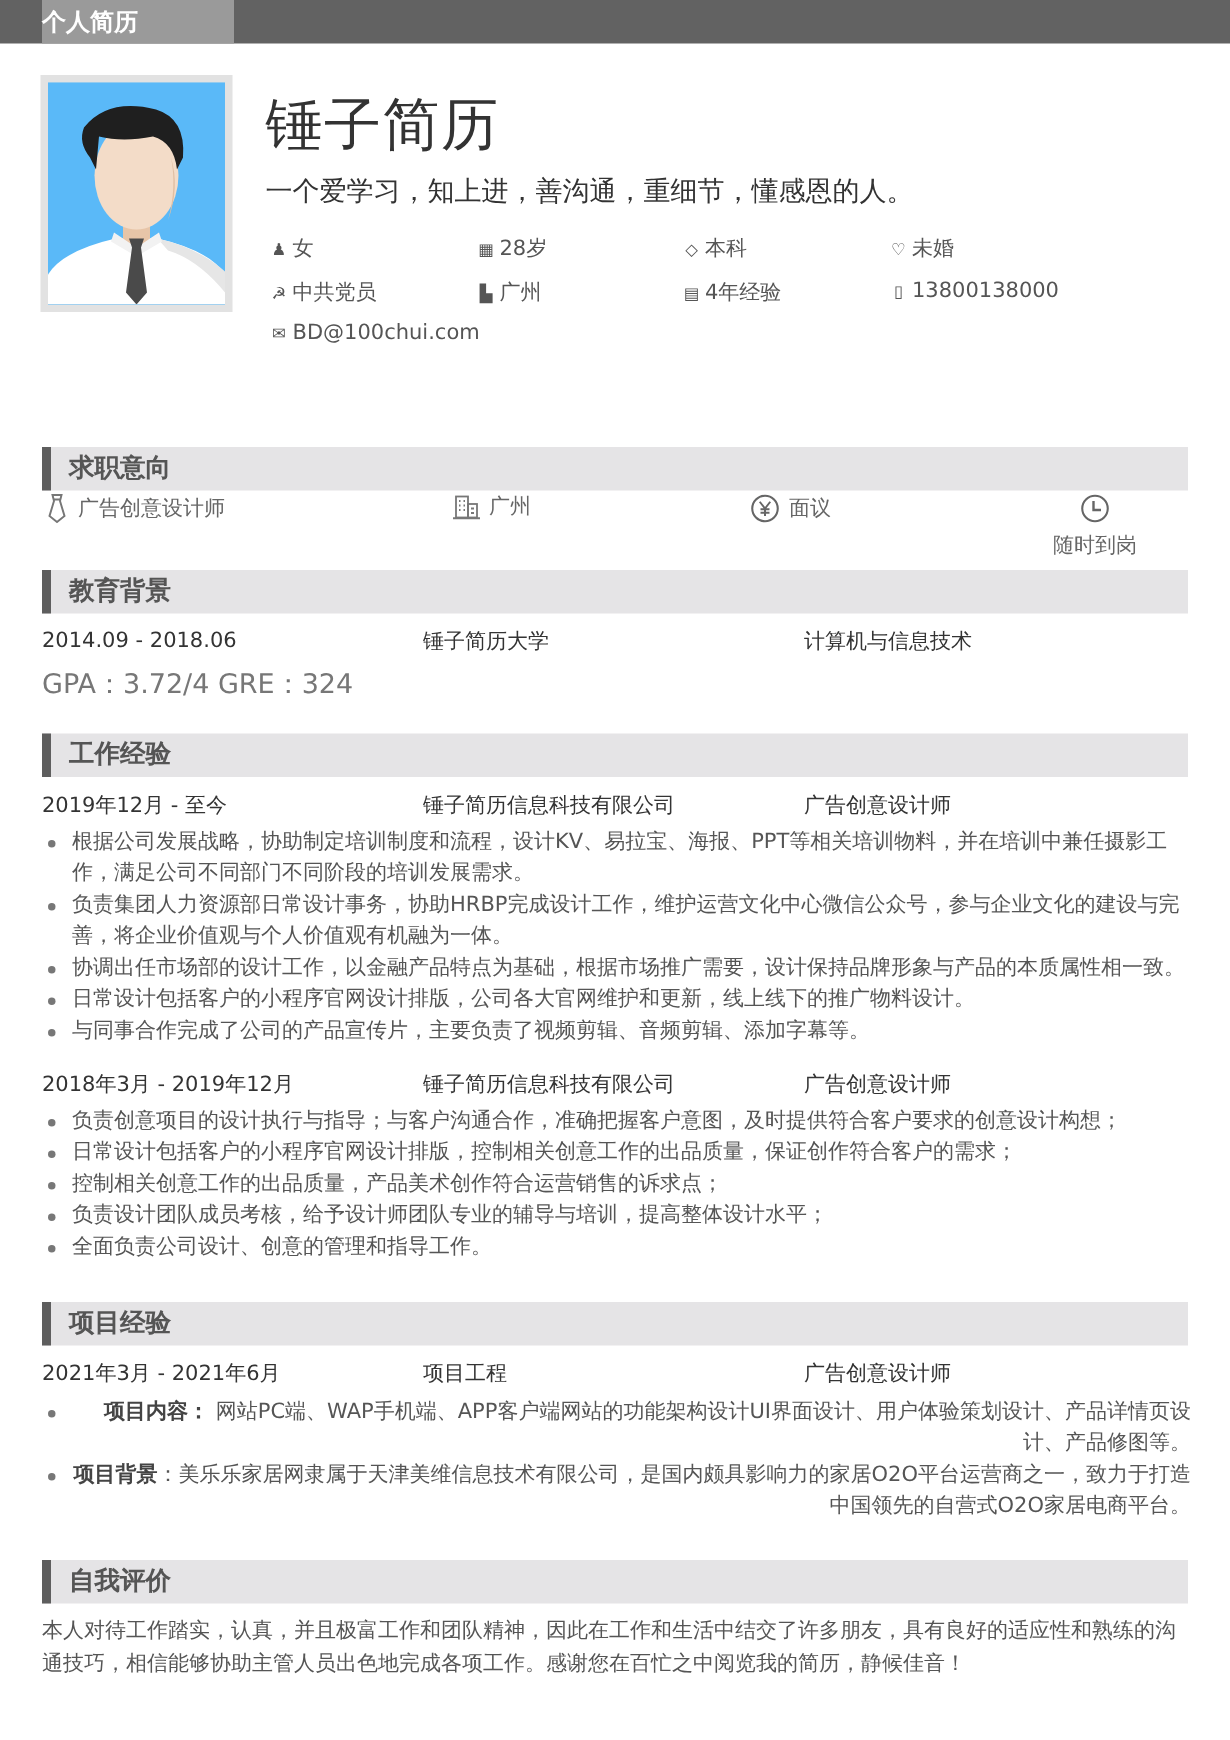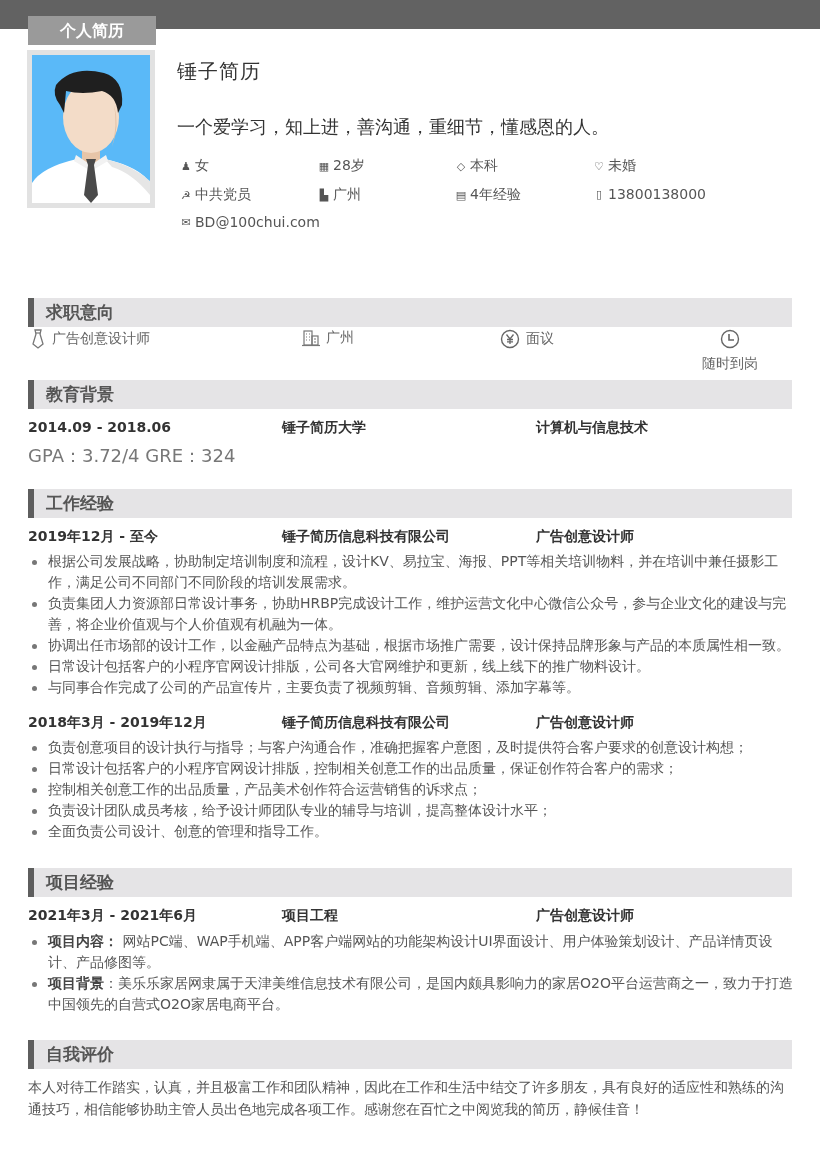--- a/index.html
+++ b/index.html
@@ -1,37 +1,37 @@
 <!DOCTYPE html>
 <html><head>
 <meta charset="utf-8">
 <style>
   * { margin: 0; padding: 0; box-sizing: border-box; }
   html, body { width: 820px; height: 1160px; background: #fff; overflow: hidden; }
   body { font-family: "DejaVu Sans", "Liberation Sans", sans-serif; color: #444; position: relative; }
 
   .topbar { position: absolute; left: 0; top: 0; width: 820px; height: 29px; background: #626262; }
-  .topbar .tab { position: absolute; left: 28px; top: 16px; width: 128px; height: 29px; background: #9a9a9a; color: #fff; font-size: 16px; font-weight: bold; line-height: 29px; text-align: center; }
+  .topbar .tab { position: absolute; left: 28px; top: 0; width: 128px; height: 29px; background: #9a9a9a; color: #fff; font-size: 16px; font-weight: bold; line-height: 29px; text-align: left; }
 
   .photo { position: absolute; left: 27px; top: 50px; width: 128px; height: 158px; background: #e2e2e2; padding: 5px; }
   .photo .inner { width: 118px; height: 148px; background: #5ab9f8; position: relative; overflow: hidden; }
 
-  .name { position: absolute; left: 177px; top: 58px; font-size: 20px; color: #333; letter-spacing: 1px; }
+  .name { position: absolute; left: 177px; top: 58px; font-size: 38px; color: #333; letter-spacing: 1px; }
   .motto { position: absolute; left: 177px; top: 115px; font-size: 18px; color: #333; }
 
   .info { position: absolute; font-size: 14px; color: #555; display: flex; align-items: center; gap: 2px; }
   .info .ic { font-size: 11px; color: #555; width: 14px; display: inline-block; text-align: center; }
 
   .section-head { position: absolute; left: 28px; width: 764px; height: 29px; background: #e5e4e6; border-left: 6px solid #5e5e5e; }
   .section-head span { position: absolute; left: 12px; top: 0; line-height: 29px; font-size: 17px; font-weight: bold; color: #555; }
 
   .intent { position: absolute; top: 329px; font-size: 14px; color: #666; display: flex; align-items: center; gap: 6px; }
   .intent svg { display: block; }
 
-  .row3 { position: absolute; left: 28px; width: 764px; font-size: 14px; font-weight: bold; color: #333; height: 20px; }
+  .row3 { position: absolute; left: 28px; width: 764px; font-size: 14px; font-weight: normal; color: #333; height: 20px; }
   .row3 .c1 { position: absolute; left: 0; }
   .row3 .c2 { position: absolute; left: 254px; }
   .row3 .c3 { position: absolute; left: 508px; }
 
   .plain { position: absolute; left: 28px; font-size: 18px; color: #777; }
 
   ul.bul { position: absolute; left: 28px; width: 766px; list-style: none; font-size: 14px; color: #555; line-height: 21px; }
   ul.bul li { position: relative; padding-left: 20px; }
   ul.bul li::before { content: ""; position: absolute; left: 4px; top: 9px; width: 5px; height: 5px; border-radius: 50%; background: #777; }
   ul.bul li b { color: #444; }
@@ -175,21 +175,21 @@
 </ul>
 
 <div class="section-head" style="top:868px;">
   <span>项目经验</span>
 </div>
 <div class="row3" style="top:907px;">
   <span class="c1">2021年3月 - 2021年6月</span>
   <span class="c2">项目工程</span>
   <span class="c3">广告创意设计师</span>
 </div>
-<ul class="bul" style="top:931px;">
+<ul class="bul" style="top:931px;text-align:right;">
   <li><b>项目内容：</b><span> 网站PC端、WAP手机端、APP客户端网站的功能架构设计UI界面设计、用户体验策划设计、产品详情页设计、产品修图等。</span></li>
   <li><b>项目背景</b><span>：美乐乐家居网隶属于天津美维信息技术有限公司，是国内颇具影响力的家居O2O平台运营商之一，致力于打造中国领先的自营式O2O家居电商平台。</span></li>
 </ul>
 
 <div class="section-head" style="top:1040px;">
   <span>自我评价</span>
 </div>
 <div class="para">本人对待工作踏实，认真，并且极富工作和团队精神，因此在工作和生活中结交了许多朋友，具有良好的适应性和熟练的沟通技巧，相信能够协助主管人员出色地完成各项工作。感谢您在百忙之中阅览我的简历，静候佳音！</div>
 
 </body></html>

